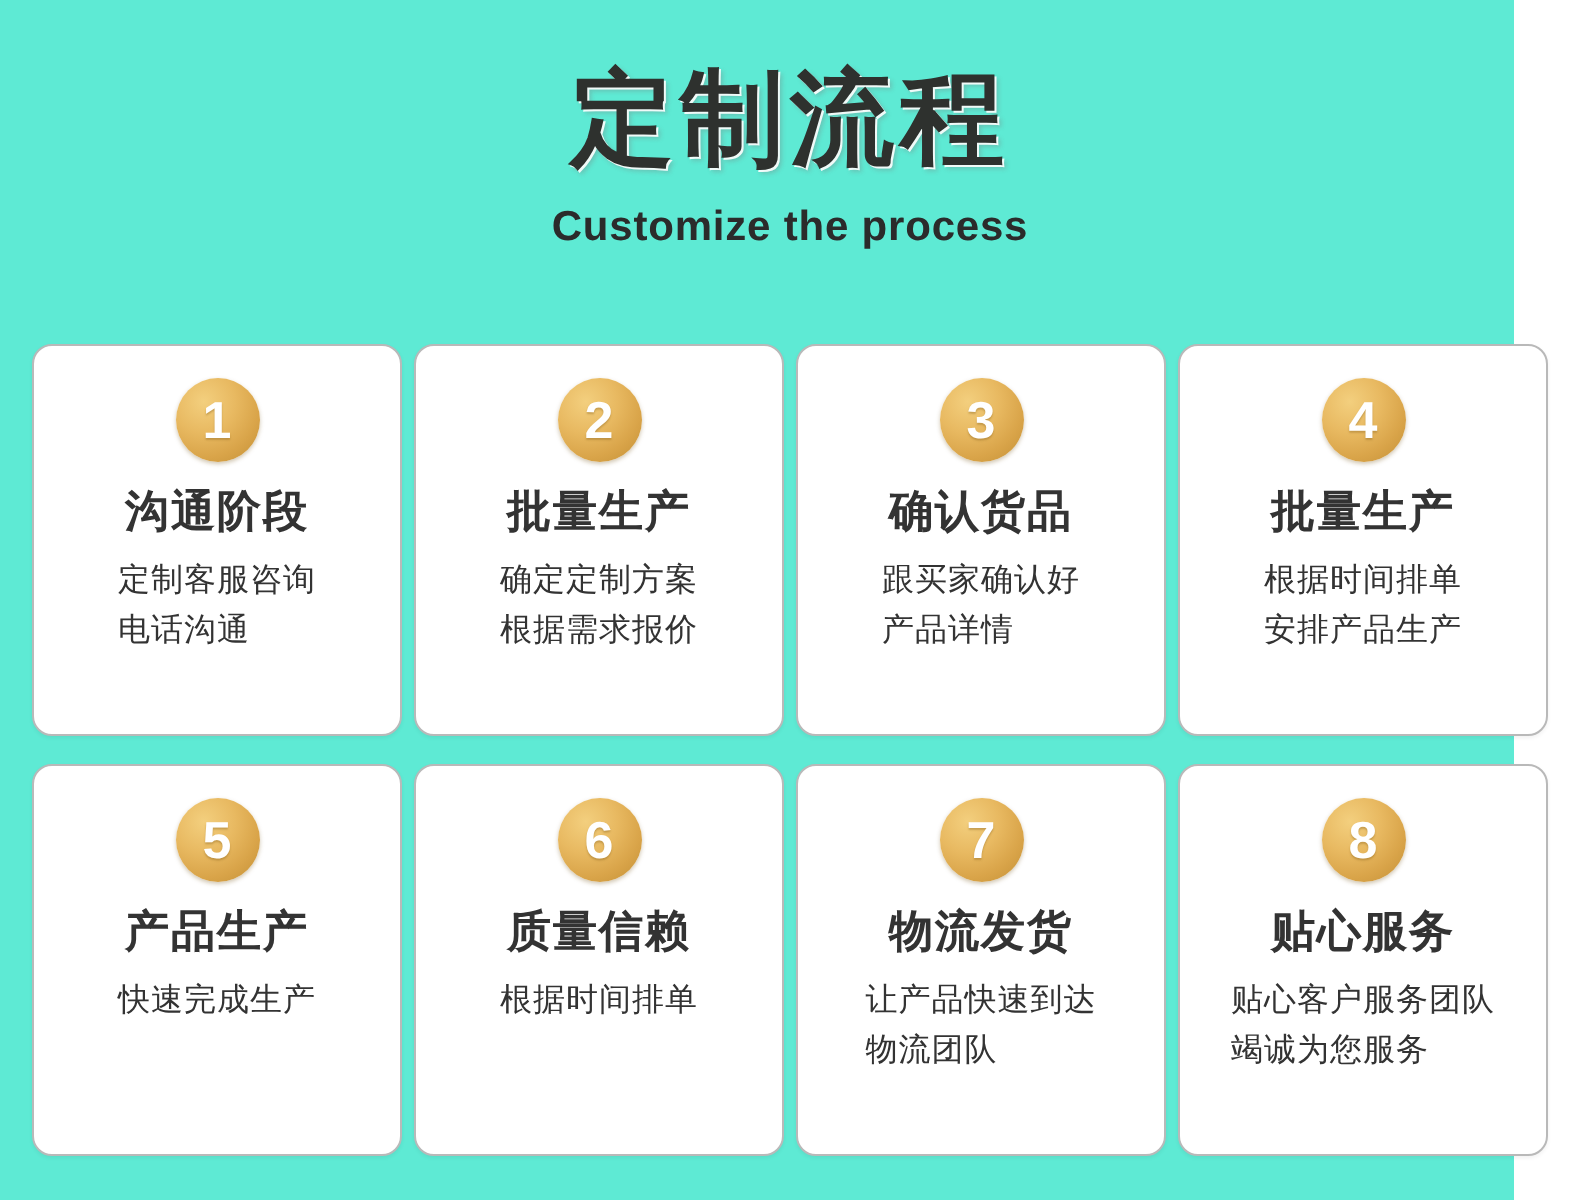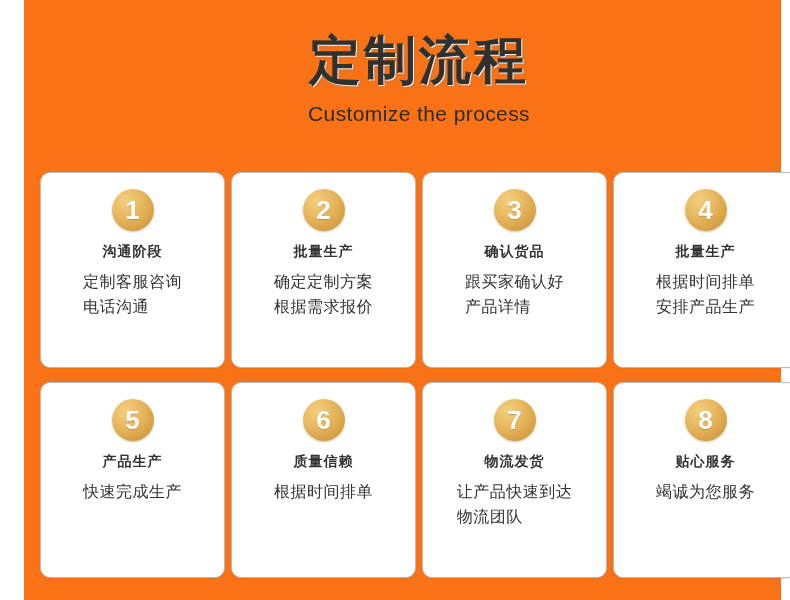--- a/index.html
+++ b/index.html
@@ -12,22 +12,21 @@
     height: 600px;
     font-family: "Liberation Sans", "DejaVu Sans", sans-serif;
     overflow: hidden;
     -webkit-font-smoothing: antialiased;
   }
 
   .page {
     position: relative;
     width: 757px;
     height: 600px;
-    background: #f97316;
-    margin-left: 24px;
+    background: #5eead4;
   }
 
   
   .header {
     position: absolute;
     left: 0;
     top: 0;
     width: 790px;
     text-align: center;
   }
@@ -40,21 +39,21 @@
     color: #2e312e;
     letter-spacing: 3px;
     text-shadow: 1px 1px 0 rgba(255,255,255,0.9),
                  2px 2px 2px rgba(120,120,120,0.32);
   }
   .header-subtitle {
     margin: 0;
     padding-top: 14px;
     font-size: 21px;
     line-height: 1.1;
-    font-weight: normal;
+    font-weight: bold;
     color: #2b2b2b;
     letter-spacing: 0.4px;
   }
 
   
   .grid {
     position: absolute;
     left: 16px;
     top: 172px;
     width: 758px;
@@ -99,21 +98,21 @@
     font-weight: bold;
     color: #ffffff;
     line-height: 1;
     letter-spacing: 0;
     text-shadow: 0 1px 1px rgba(150,110,40,0.45);
   }
 
   .card-title {
     margin: 0;
     padding-top: 12px;
-    font-size: 14px;
+    font-size: 22px;
     line-height: 1.2;
     font-weight: bold;
     color: #333333;
     letter-spacing: 1px;
     text-align: right;
     text-shadow: 0 1px 0 rgba(255,255,255,0.8);
   }
 
   .card-desc {
     margin: 0;
@@ -215,18 +214,19 @@
         <span class="card-desc-line">物流团队</span>
       </p>
     </div>
 
     <div class="card">
       <div class="badge">
         <span class="badge-number">8</span>
       </div>
       <h2 class="card-title">贴心服务</h2>
       <p class="card-desc">
+        <span class="card-desc-line">贴心客户服务团队</span>
         <span class="card-desc-line">竭诚为您服务</span>
       </p>
     </div>
 
   </div>
 </div>
 
 </body></html>

